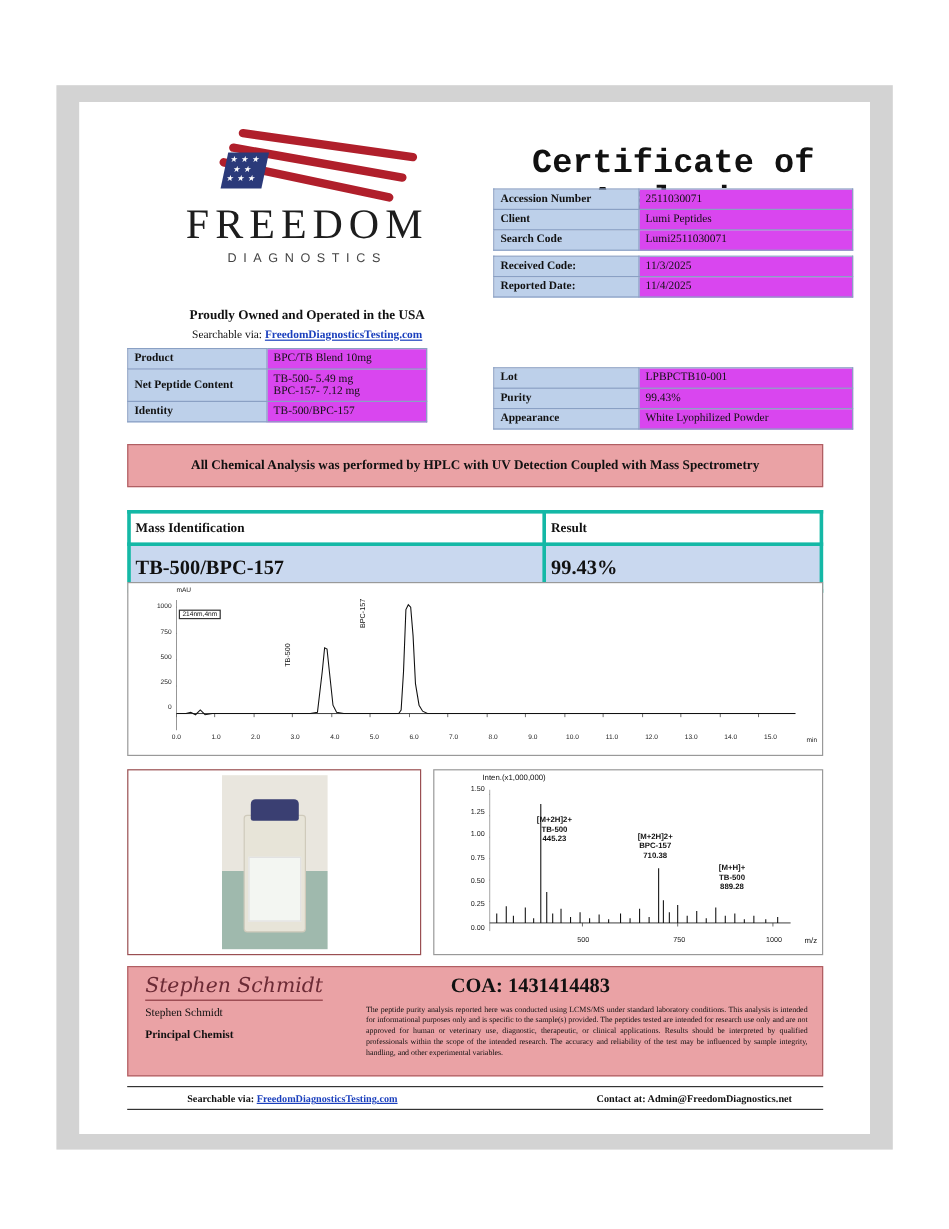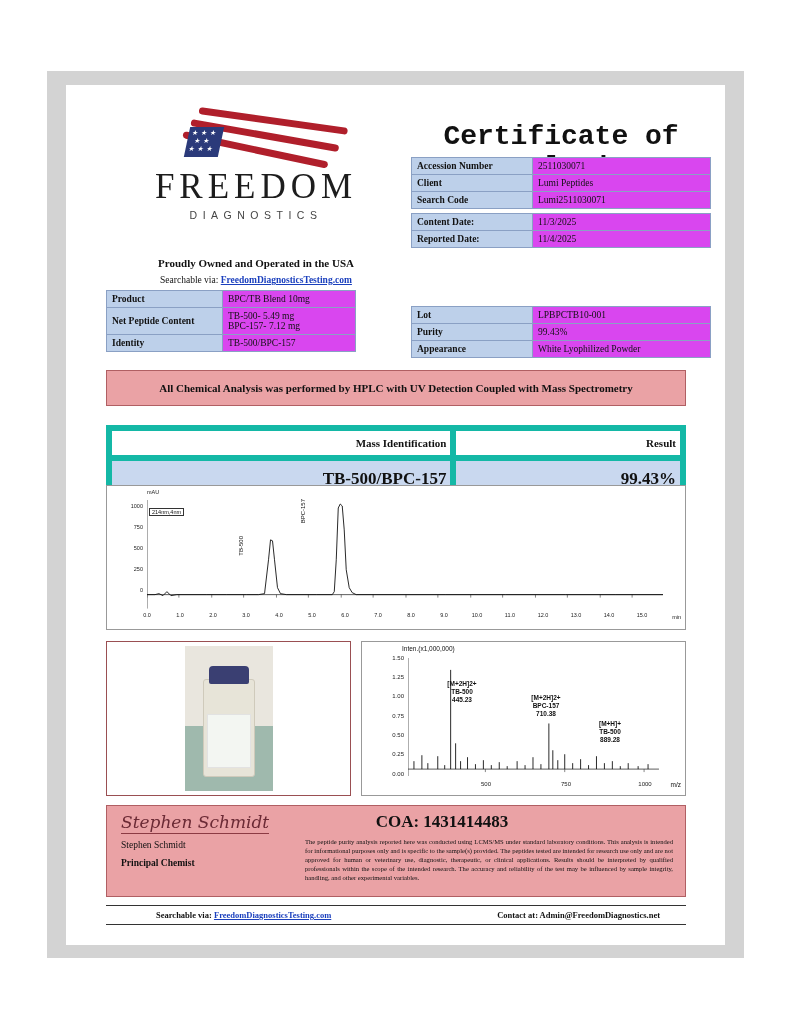--- a/index.html
+++ b/index.html
@@ -184,22 +184,22 @@
   
   .mass-tbl {
     position: absolute;
     left: 40px;
     top: 340px;
     width: 580px;
     border-collapse: collapse;
     font-family: "Liberation Serif", serif;
   }
   .mass-tbl td {
-    border: 6px solid #14b8a6;
-    text-align: right;
+    border: 3px solid #14b8a6;
+    text-align: left;
     color: #111;
   }
   .mass-tbl .hdr {
     background: #ffffff;
     font-size: 11px;
     font-weight: bold;
     padding: 6px 4px;
   }
   .mass-tbl .val {
     background: #c9d8ef;
@@ -522,21 +522,21 @@
       <tr>
         <td class="k">Search Code</td>
         <td class="v">Lumi2511030071</td>
       </tr>
     </tbody>
       </table>
 
     <table class="tbl" id="tbl-dates">
       <tbody>
           <tr>
-        <td class="k">Content Date:</td>
+        <td class="k">Received Code:</td>
         <td class="v">11/3/2025</td>
       </tr>
       <tr>
         <td class="k">Reported Date:</td>
         <td class="v">11/4/2025</td>
       </tr>
     </tbody>
       </table>
 
     <table class="tbl" id="tbl-product">

